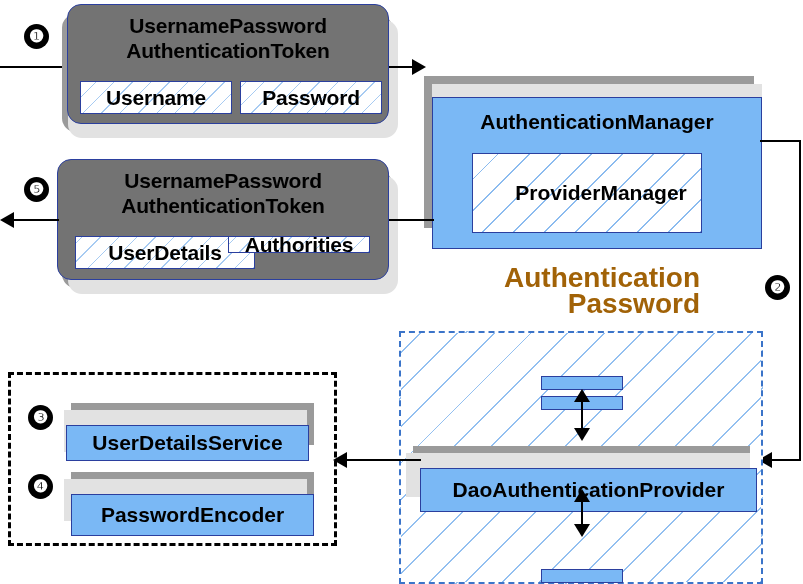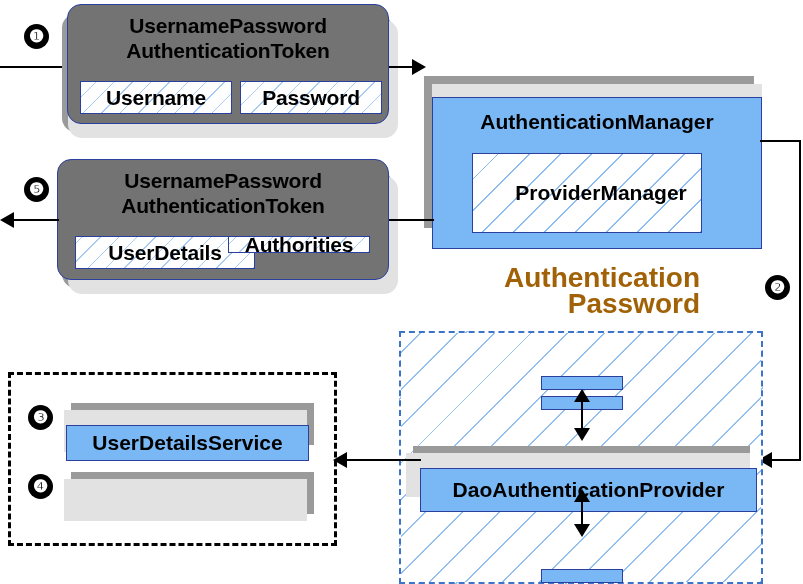--- a/index.html
+++ b/index.html
@@ -228,15 +228,16 @@
 
   <div class="dashed-black" style="left:8px;top:372px;width:329px;height:174px;"></div>
 
   <div class="shadow-dark" style="left:71px;top:403px;width:243px;height:42px;"></div>
   <div class="shadow-light" style="left:64px;top:410px;width:243px;height:42px;"></div>
   <div class="rect" style="left:66px;top:396px;width:243px;height:36px;font-size:21px;">UserDetailsService</div>
   <div class="bullet" style="left:28px;top:405px;">❸</div>
 
   <div class="shadow-dark" style="left:71px;top:472px;width:243px;height:42px;"></div>
   <div class="shadow-light" style="left:64px;top:479px;width:243px;height:42px;"></div>
+  <div class="rect" style="left:71px;top:465px;width:243px;height:42px;font-size:21px;">PasswordEncoder</div>
   <div class="bullet" style="left:28px;top:474px;">❹</div>
 
 </div>
 
 </body></html>

